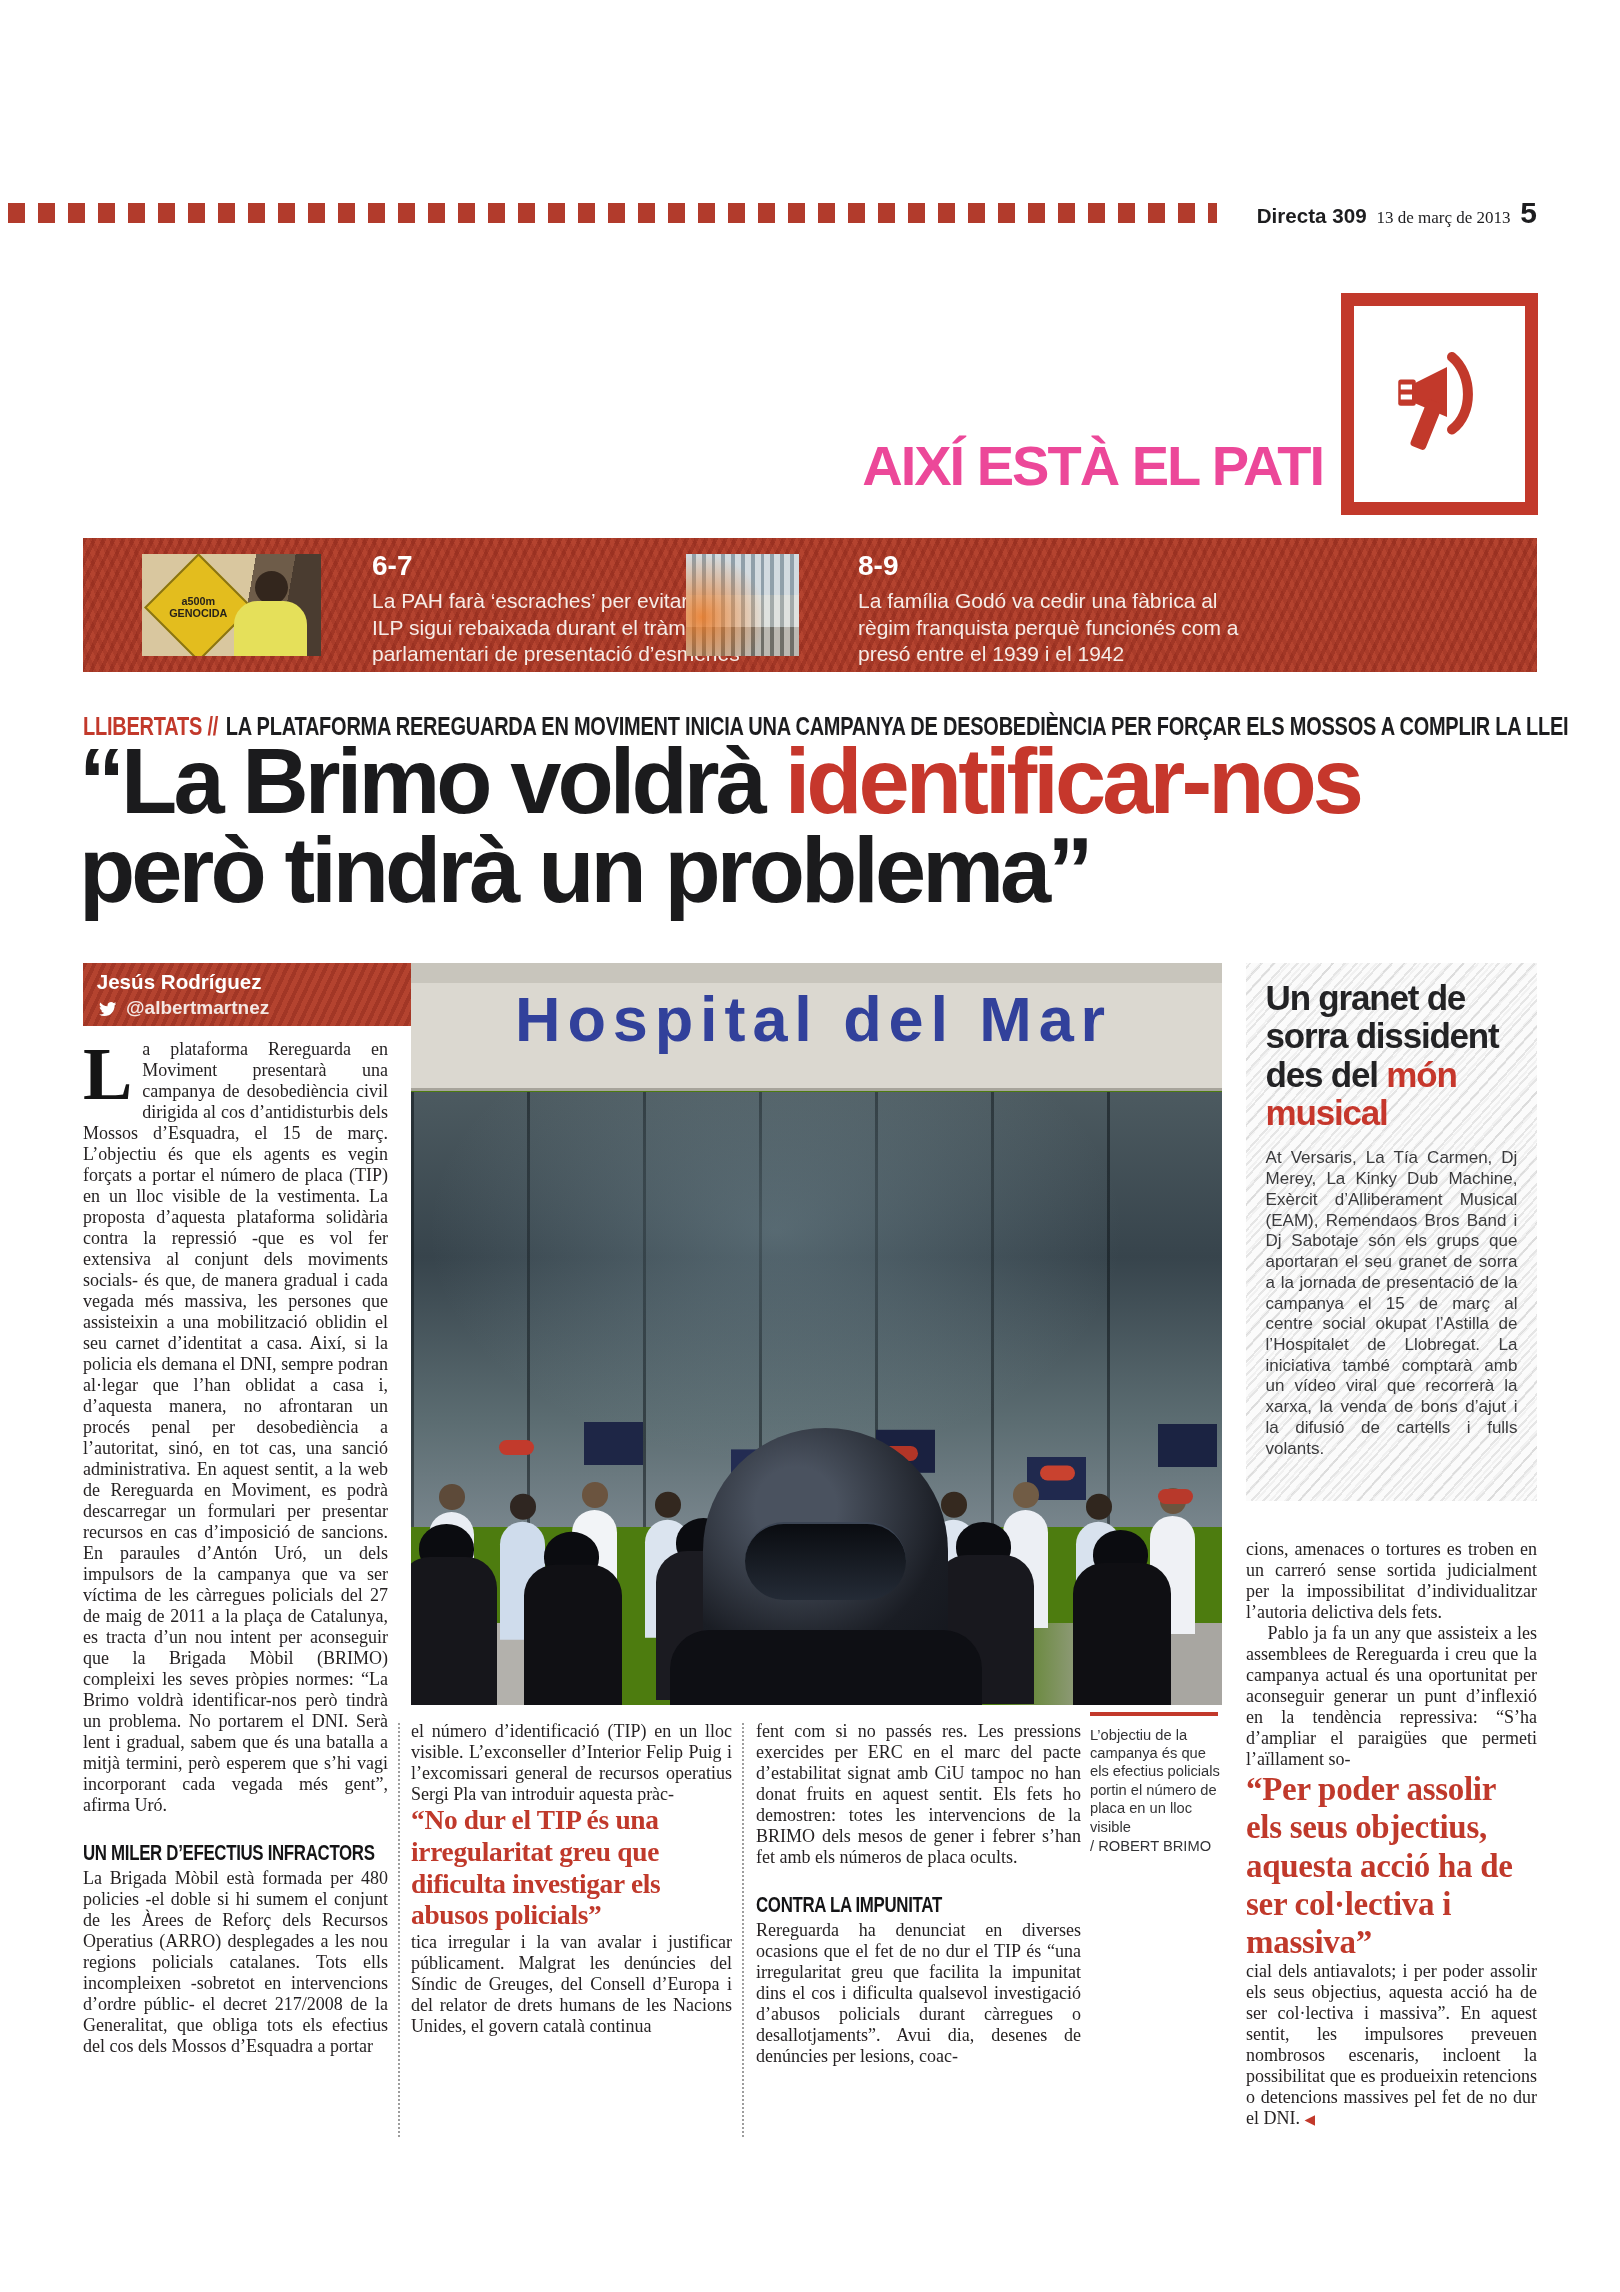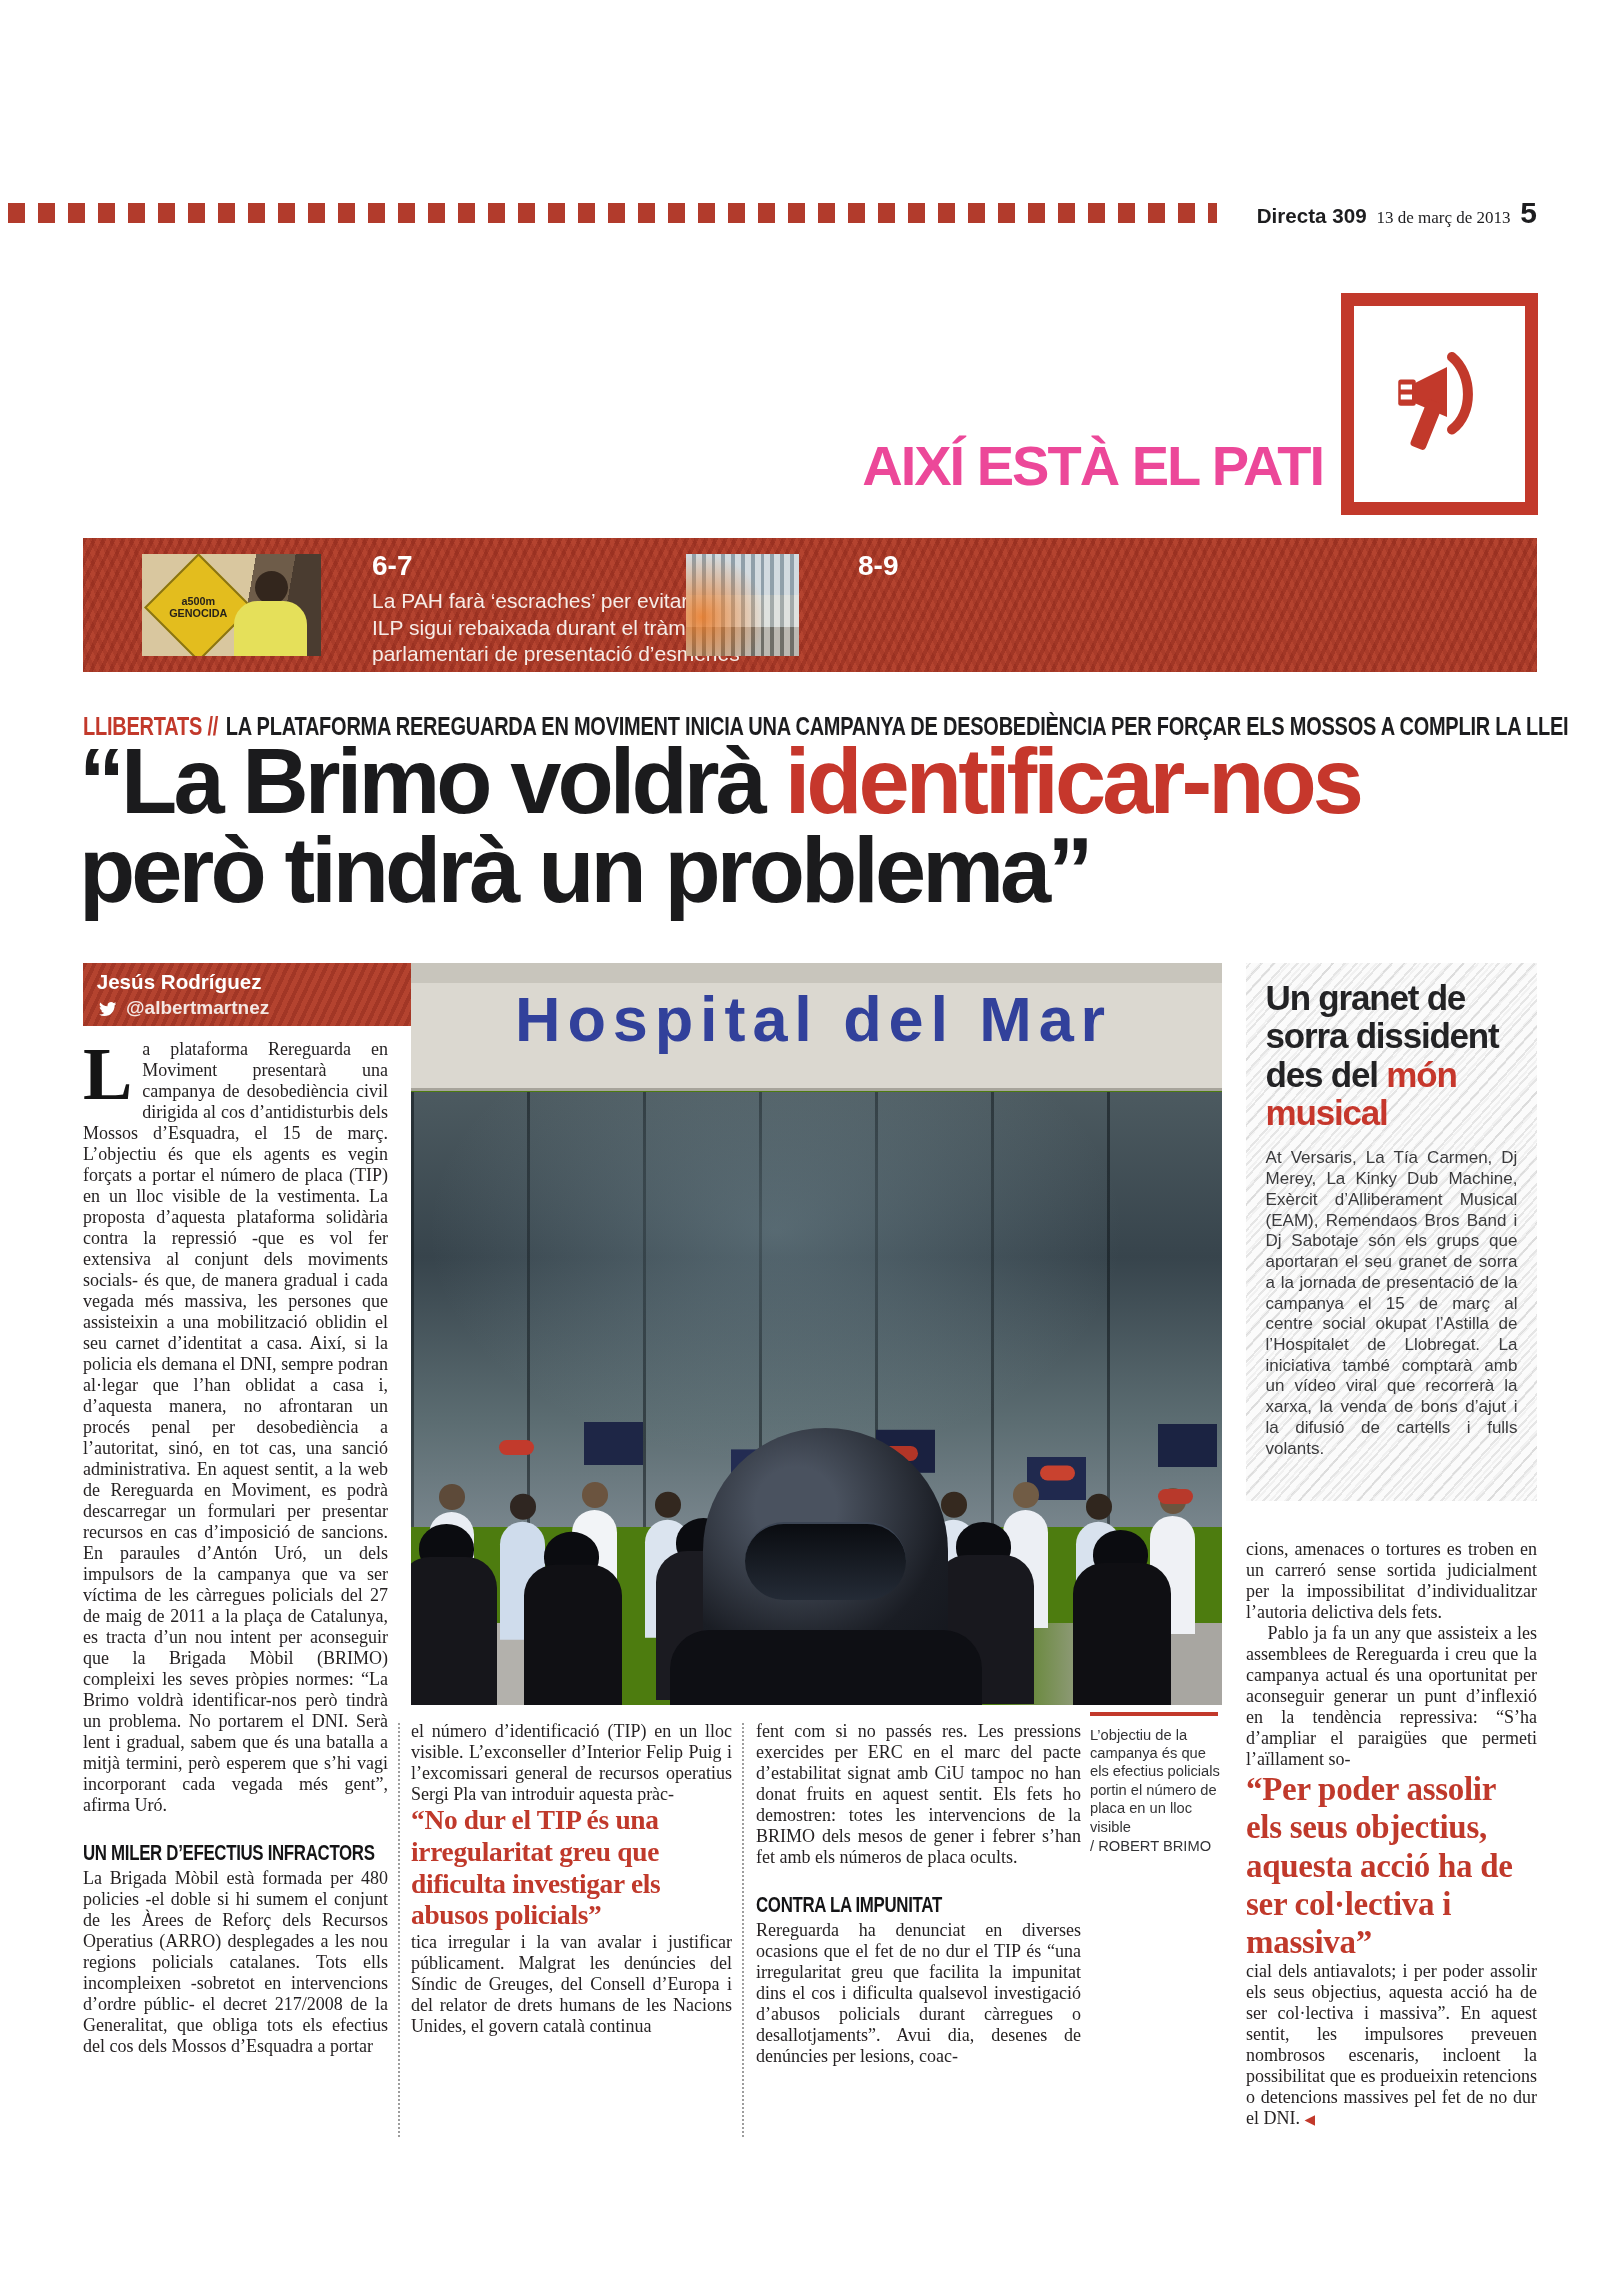--- a/index.html
+++ b/index.html
@@ -169,20 +169,21 @@
       <div class="person-head"></div>
       <div class="person-body"></div>
     </div>
     <div class="teaser teaser1">
       <p class="pages">6-7</p>
       <p class="ttext">La PAH farà ‘escraches’ per evitar que la ILP sigui rebaixada durant el tràmit parlamentari de presentació d’esmenes</p>
     </div>
     <div class="thumb thumb2"></div>
     <div class="teaser teaser2">
       <p class="pages">8-9</p>
+      <p class="ttext">La família Godó va cedir una fàbrica al règim franquista perquè funcionés com a presó entre el 1939 i el 1942</p>
     </div>
   </div>
 
   <div class="kicker">
     <span class="tag">LLIBERTATS //</span><span>LA PLATAFORMA REREGUARDA EN MOVIMENT INICIA UNA CAMPANYA DE DESOBEDIÈNCIA PER FORÇAR ELS MOSSOS A COMPLIR LA LLEI</span>
   </div>
   <h1 class="headline">
     <span>“La Brimo voldrà </span><span class="red">identificar-nos</span><br>
     <span>però tindrà un problema”</span>
   </h1>

